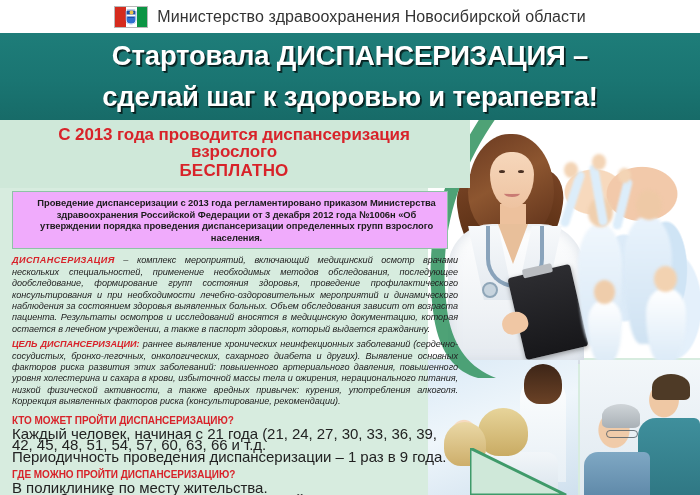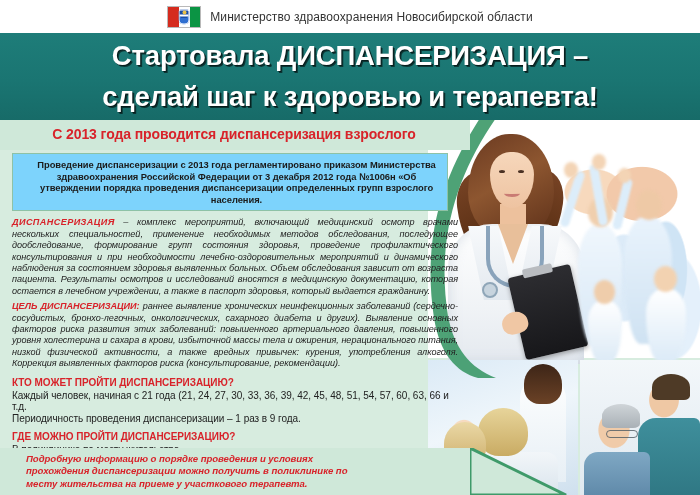--- a/index.html
+++ b/index.html
@@ -42,21 +42,21 @@
   }
   .flag .emblem::before {
     content: ""; position: absolute; left: 1px; right: 1px; top: 5px;
     height: 2px; background: #ffffff;
   }
   .flag .emblem::after {
     content: ""; position: absolute; left: 3.5px; top: 1px;
     width: 4px; height: 4px; background: #e8c14a; border-radius: 50%;
   }
   .ministry-name {
-    font-size: 12px; color: #333333; white-space: nowrap;
+    font-size: 16px; color: #333333; white-space: nowrap;
     letter-spacing: .1px;
   }
 
   
   .title-band {
     position: absolute; left: 0; top: 33px; width: 700px; height: 87px;
     background: linear-gradient(#1e7d79 0%, #1a7572 55%, #176b68 100%);
     display: flex; flex-direction: column; align-items: center;
     justify-content: center; gap: 9px; z-index: 6;
   }
@@ -241,52 +241,52 @@
   }
 
   
   .content { position: absolute; left: 0; top: 120px; width: 470px; z-index: 4; }
 
   .red-banner {
     margin: 0; padding: 6px 16px 7px 14px; text-align: center;
     background: #cfe8d9;
   }
   .red-banner .rb-line {
-    color: #d8232a; font-weight: bold; font-size: 14px;
+    color: #d8232a; font-weight: bold; font-size: 17px;
     line-height: 17px; letter-spacing: -.1px;
   }
   .red-banner .rb-free {
     color: #d8232a; font-weight: bold; font-size: 17px;
     line-height: 20px; letter-spacing: .2px; padding-top: 1px;
   }
 
   .framed {
     margin: 3px 22px 0 12px; padding: 5px 8px 5px 21px;
-    border: 1px solid #8ec2a6; background: #7dd3fc;
+    border: 1px solid #8ec2a6; background: #f0abfc;
     text-align: center;
   }
   .framed p {
     font-size: 9.4px; font-weight: bold; color: #1b1b1b;
     line-height: 11.6px; letter-spacing: -.05px;
   }
 
   .body-block { margin: 6px 12px 0 12px; }
   .para {
     font-size: 9.1px; line-height: 11.4px; color: #222222;
     text-align: justify; margin-bottom: 4px; letter-spacing: -.04px; font-style: italic;
   }
   .para .kw { color: #d8232a; font-weight: bold; letter-spacing: .4px; }
   .para .kw2 { color: #d8232a; font-weight: bold; }
 
   .sec-head {
     color: #d8232a; font-weight: bold; font-size: 10px;
     line-height: 13px; margin: 6px 0 1px 0; letter-spacing: -.05px;
   }
   .sec-line {
-    font-size: 10px; line-height: 11.6px; color: #222222; letter-spacing: -.04px;
+    font-size: 15px; line-height: 11.6px; color: #222222; letter-spacing: -.04px;
   }
 
   
   .footer-strip {
     position: absolute; left: 0; bottom: 0; width: 470px; height: 47px;
     background: #cfe8d9; z-index: 5;
     display: flex; align-items: center;
   }
   .footer-strip .fs-inner { padding-left: 26px; }
   .footer-strip .fs-line {
@@ -379,20 +379,21 @@
     <path d="M150 0 C 112 60, 92 120, 104 200 C 110 236, 126 254, 148 260
              L 166 260 C 140 250, 124 230, 118 198 C 106 122, 126 58, 166 0 Z" fill="#3f9a6a" opacity="0.92"></path>
     <path d="M158 0 C 126 58, 110 120, 120 196 C 126 232, 140 250, 160 260
              L 170 260 L 170 0 Z" fill="#d7ecdf" opacity="0.0"></path>
   </svg>
 
   <div class="content">
 
     <div class="red-banner">
       <div class="rb-line">С 2013 года проводится диспансеризация взрослого</div>
+      <div class="rb-free">БЕСПЛАТНО</div>
     </div>
 
     <div class="framed">
       <p>Проведение диспансеризации с 2013 года регламентировано приказом Министерства здравоохранения Российской Федерации от 3 декабря 2012 года №1006н «Об утверждении порядка проведения диспансеризации определенных групп взрослого населения.</p>
     </div>
 
     <div class="body-block">
 
       <div class="para">
         <span class="kw">ДИСПАНСЕРИЗАЦИЯ</span><span> – комплекс мероприятий, включающий медицинский осмотр врачами нескольких специальностей, применение необходимых методов обследования, последующее дообследование, формирование групп состояния здоровья, проведение профилактического консультирования и при необходимости лечебно-оздоровительных мероприятий и динамического наблюдения за состоянием здоровья выявленных больных. Объем обследования зависит от возраста пациента. Результаты осмотров и исследований вносятся в медицинскую документацию, которая остается в лечебном учреждении, а также в паспорт здоровья, который выдается гражданину.</span>
@@ -405,26 +406,19 @@
       <div class="sec-head">КТО МОЖЕТ ПРОЙТИ ДИСПАНСЕРИЗАЦИЮ?</div>
       <div class="sec-line">Каждый человек, начиная с 21 года (21, 24, 27, 30, 33, 36, 39, 42, 45, 48, 51, 54, 57, 60, 63, 66 и т.д.</div>
       <div class="sec-line">Периодичность проведения диспансеризации – 1 раз в 9 года.</div>
 
       <div class="sec-head">ГДЕ МОЖНО ПРОЙТИ ДИСПАНСЕРИЗАЦИЮ?</div>
       <div class="sec-line">В поликлинике по месту жительства.</div>
       <div class="sec-line">При себе необходимо иметь медицинский полис и паспорт.</div>
     </div>
   </div>
 
-  <div class="footer-strip">
-    <div class="fs-inner">
-      <div class="fs-line">Подробную информацию о порядке проведения и условиях</div>
-      <div class="fs-line">прохождения диспансеризации можно получить в поликлинике по</div>
-      <div class="fs-line">месту жительства на приеме у участкового терапевта.</div>
-    </div>
-  </div>
 
   <svg class="footer-wedge" viewBox="0 0 120 47" preserveAspectRatio="none">
     <path d="M0 0 L0 47 L96 47 Z" fill="#cfe8d9"></path>
     <path d="M0 0 L0 47 L96 47 Z" fill="none" stroke="#3f9a6a" stroke-width="3"></path>
   </svg>
 
 </div>
 
 </body></html>

